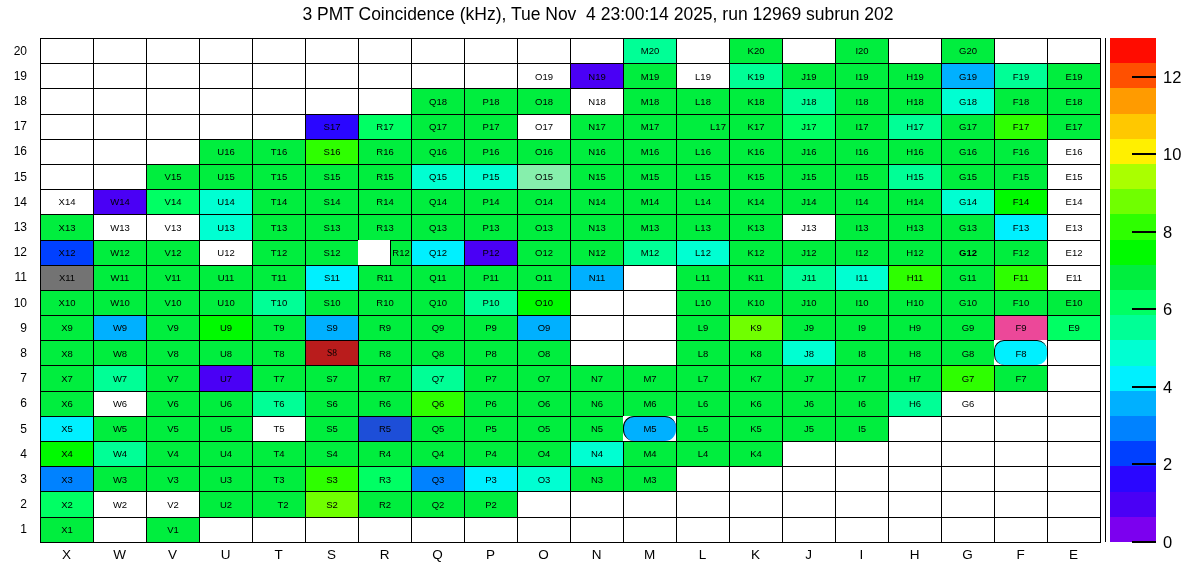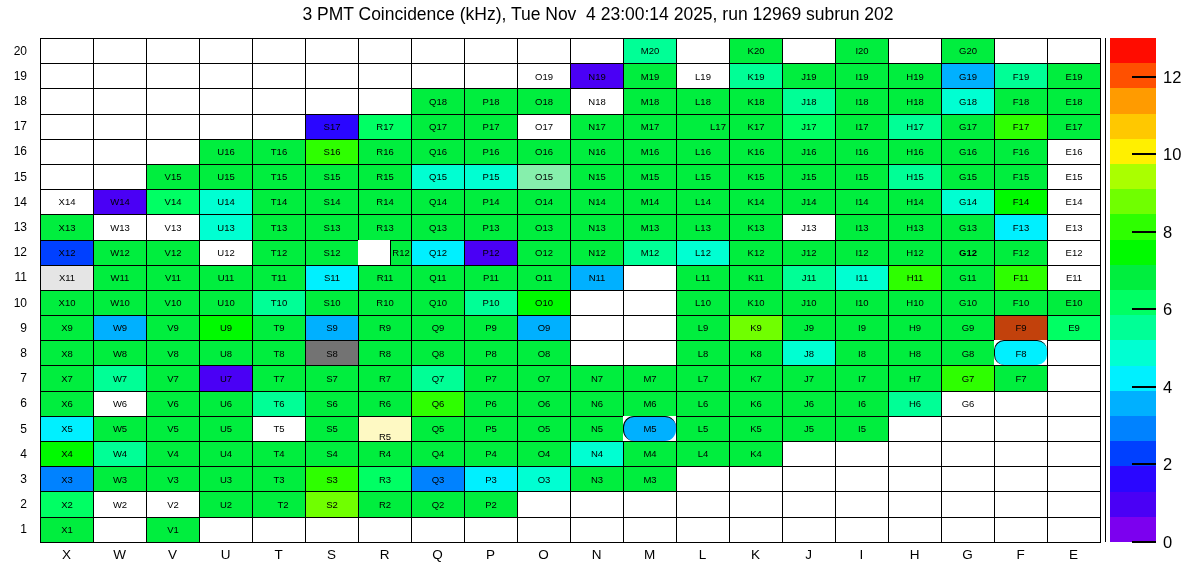--- a/index.html
+++ b/index.html
@@ -522,21 +522,21 @@
     </div>
     <div class="cell" style="background: rgb(0, 238, 62); font-weight: bold;">
       <span>G12</span>
     </div>
     <div class="cell" style="background: rgb(0, 238, 62);">
       <span>F12</span>
     </div>
     <div class="cell">
       <span>E12</span>
     </div>
-    <div class="cell" style="background: #e5e5e5;">
+    <div class="cell" style="background: #737373;">
       <span>X11</span>
     </div>
     <div class="cell" style="background: rgb(0, 238, 62);">
       <span>W11</span>
     </div>
     <div class="cell" style="background: rgb(0, 238, 62);">
       <span>V11</span>
     </div>
     <div class="cell" style="background: rgb(0, 238, 62);">
       <span>U11</span>
@@ -686,42 +686,42 @@
     </div>
     <div class="cell" style="background: rgb(0, 238, 62);">
       <span>I9</span>
     </div>
     <div class="cell" style="background: rgb(0, 238, 62);">
       <span>H9</span>
     </div>
     <div class="cell" style="background: rgb(0, 238, 62);">
       <span>G9</span>
     </div>
-    <div class="cell" style="background: #c2410c;">
+    <div class="cell" style="background: #ec4899;">
       <span>F9</span>
     </div>
     <div class="cell" style="background: rgb(0, 255, 100);">
       <span>E9</span>
     </div>
     <div class="cell" style="background: rgb(0, 238, 62);">
       <span>X8</span>
     </div>
     <div class="cell" style="background: rgb(0, 238, 62);">
       <span>W8</span>
     </div>
     <div class="cell" style="background: rgb(0, 238, 62);">
       <span>V8</span>
     </div>
     <div class="cell" style="background: rgb(0, 238, 62);">
       <span>U8</span>
     </div>
     <div class="cell" style="background: rgb(0, 238, 62);">
       <span>T8</span>
     </div>
-    <div class="cell" style="background: #737373;">
+    <div class="cell" style="background: #b91c1c; font-family: Liberation Serif, serif;">
       <span>S8</span>
     </div>
     <div class="cell" style="background: rgb(0, 238, 62);">
       <span>R8</span>
     </div>
     <div class="cell" style="background: rgb(0, 238, 62);">
       <span>Q8</span>
     </div>
     <div class="cell" style="background: rgb(0, 238, 62);">
       <span>P8</span>
@@ -878,21 +878,21 @@
     </div>
     <div class="cell" style="background: rgb(0, 238, 62);">
       <span>U5</span>
     </div>
     <div class="cell">
       <span>T5</span>
     </div>
     <div class="cell" style="background: rgb(0, 238, 62);">
       <span>S5</span>
     </div>
-    <div class="cell" style="background: #fef9c3; align-items: flex-end;">
+    <div class="cell" style="background: #1d4ed8;">
       <span>R5</span>
     </div>
     <div class="cell" style="background: rgb(0, 238, 62);">
       <span>Q5</span>
     </div>
     <div class="cell" style="background: rgb(0, 238, 62);">
       <span>P5</span>
     </div>
     <div class="cell" style="background: rgb(0, 238, 62);">
       <span>O5</span>

